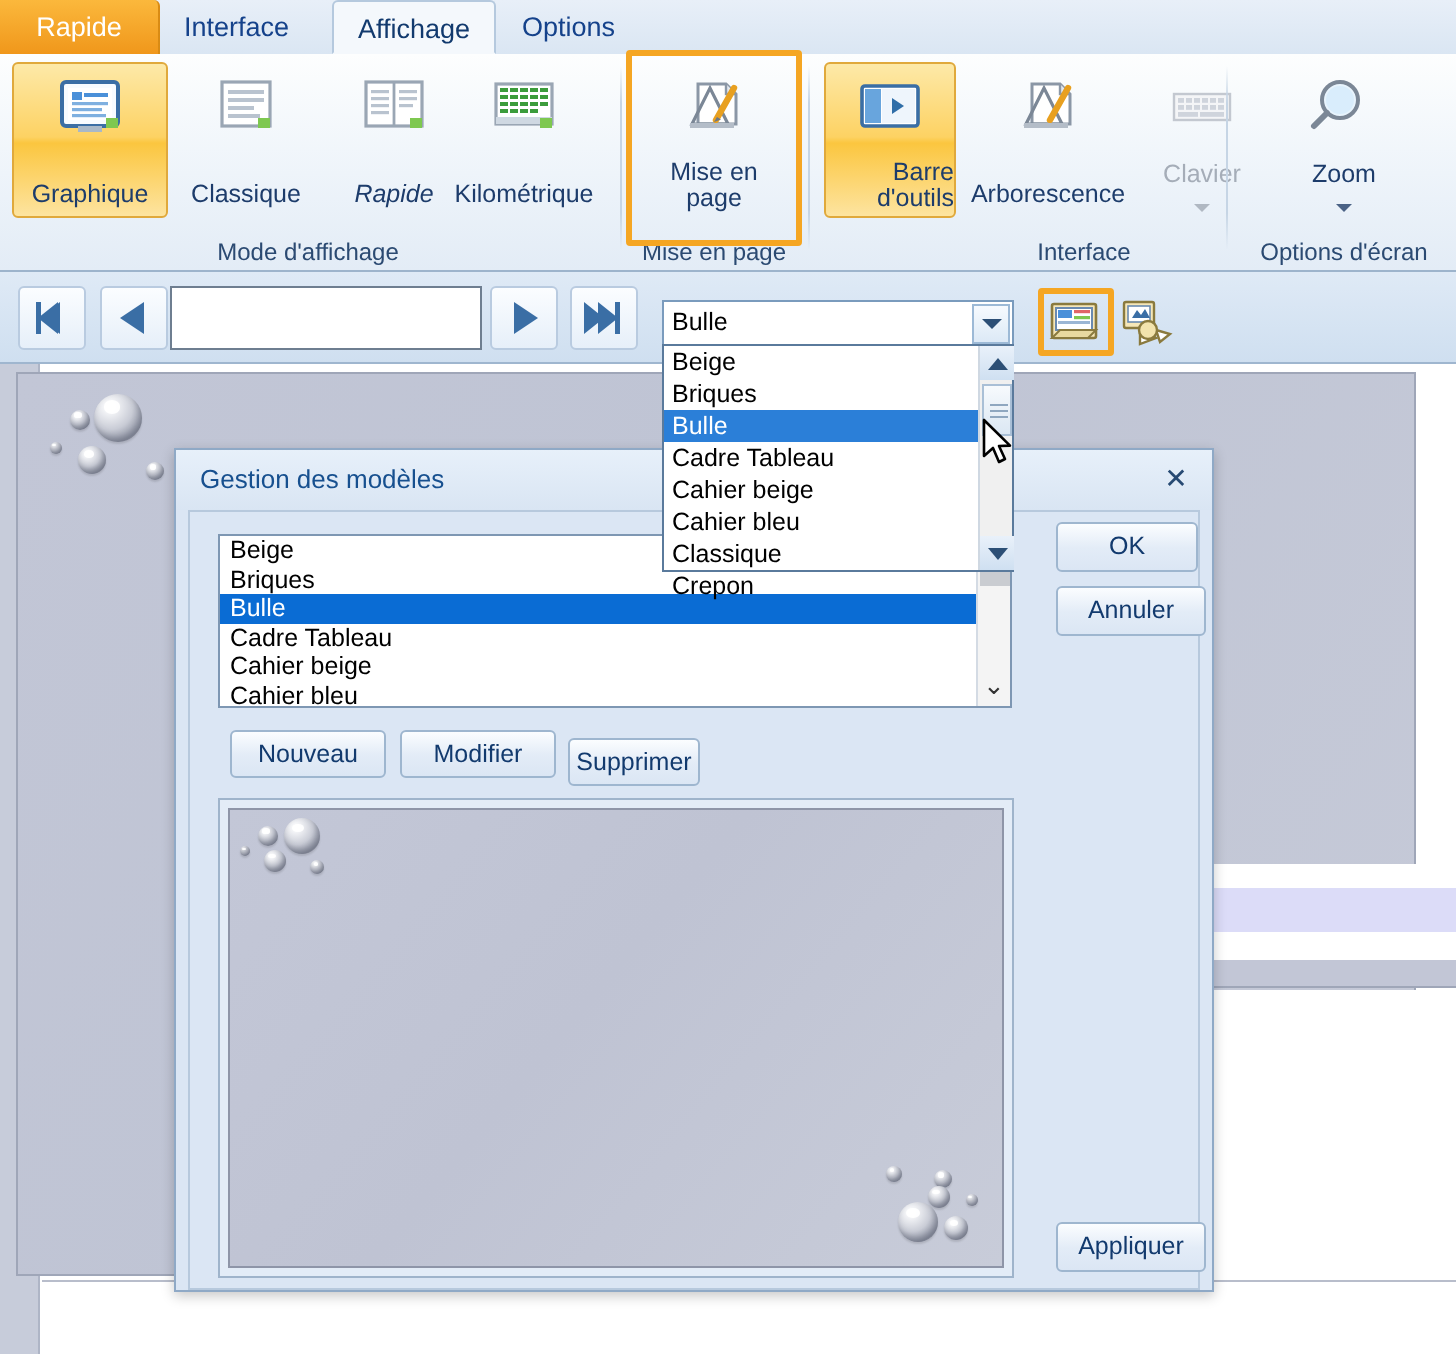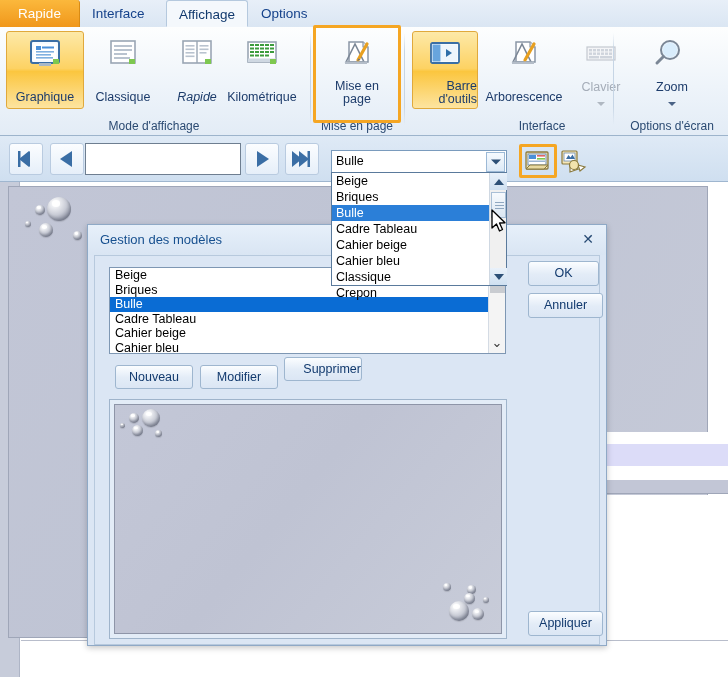--- a/index.html
+++ b/index.html
@@ -662,21 +662,21 @@
         <div class="item">Cahier bleu</div>
 
         <div class="lb-scroll">
           <div class="lb-thumb"></div>
           <span class="chev" style="bottom:4px;">⌄</span>
         </div>
       </div>
 
       <div class="dbtn" style="left:20px;top:109px;width:78px;height:24px;line-height:22px;">Nouveau</div>
       <div class="dbtn" style="left:105px;top:109px;width:78px;height:24px;line-height:22px;">Modifier</div>
-      <div class="dbtn" style="left:189px;top:101px;width:78px;height:24px;line-height:22px;text-align:right;">Supprimer</div>
+      <div class="dbtn" style="left:189px;top:113px;width:66px;height:24px;line-height:22px;">Supprimer</div>
 
       <div class="preview-frame" style="left:14px;top:143px;width:398px;height:240px;">
         <div class="preview-inner">
 
           <div class="bub" style="left:14px;top:8px;width:10px;height:10px;"></div>
           <div class="bub" style="left:27px;top:4px;width:18px;height:18px;"></div>
           <div class="bub" style="left:5px;top:18px;width:5px;height:5px;"></div>
           <div class="bub" style="left:17px;top:20px;width:11px;height:11px;"></div>
           <div class="bub" style="left:40px;top:25px;width:7px;height:7px;"></div>
 

